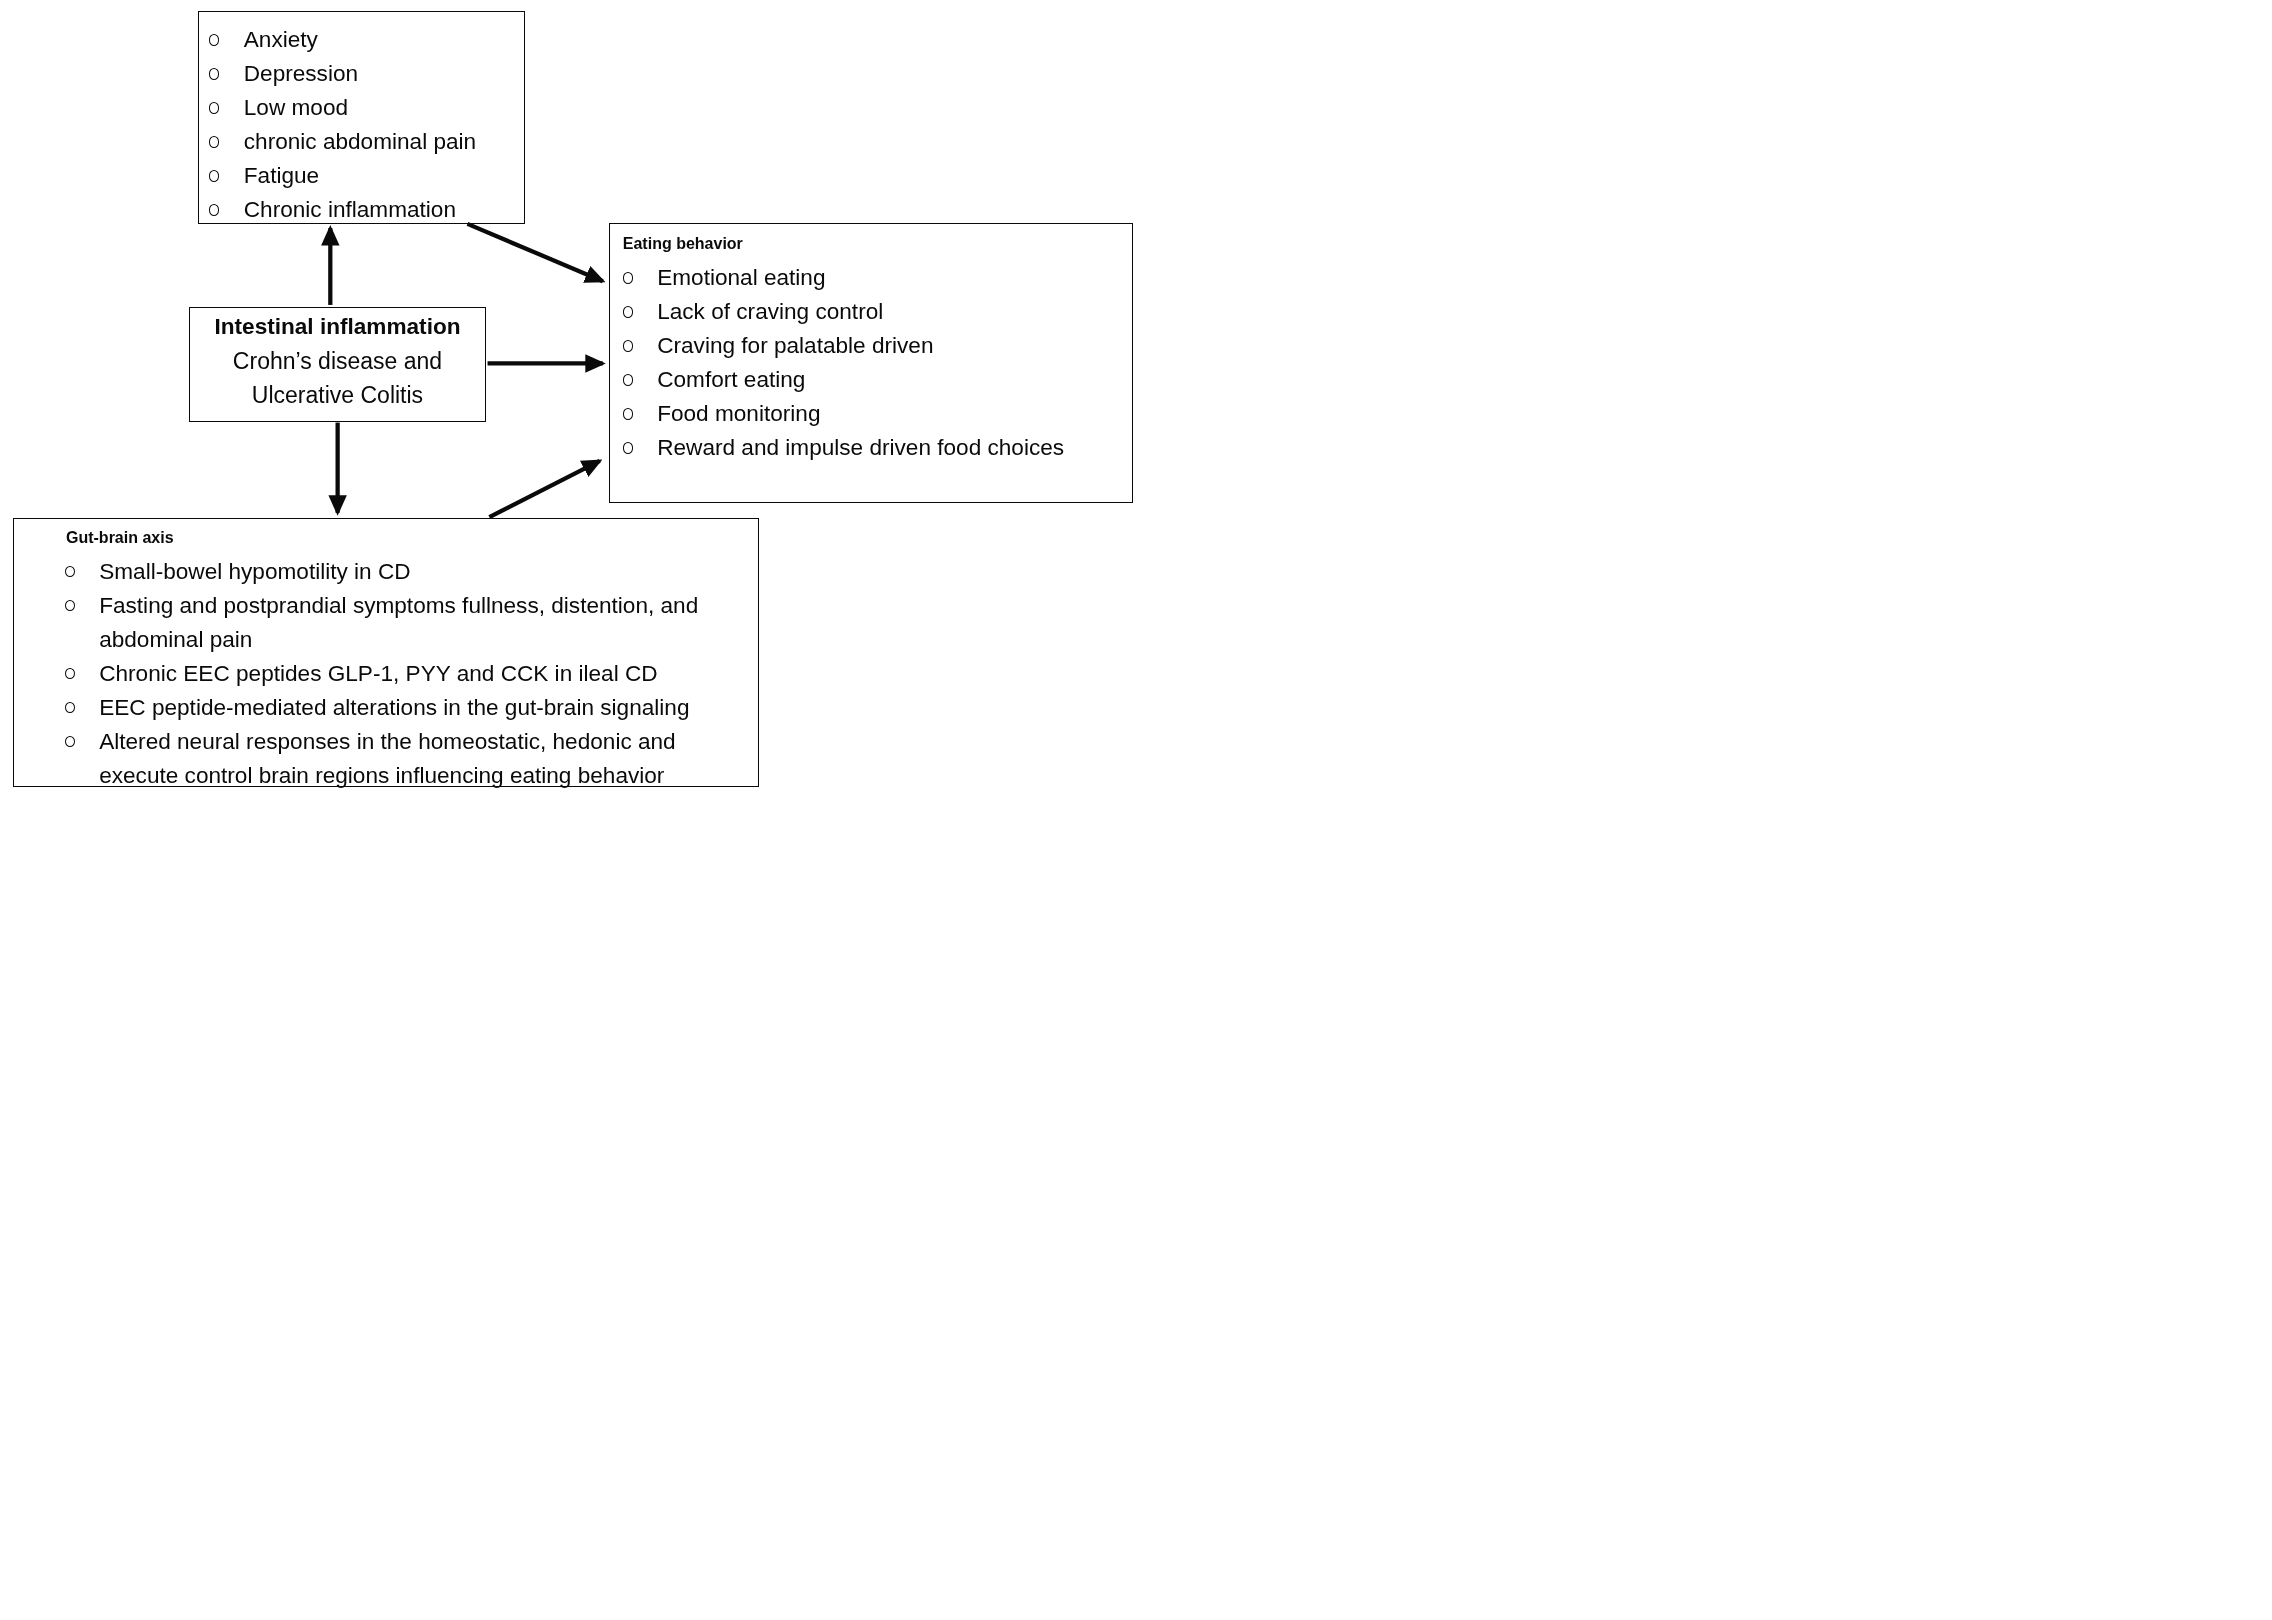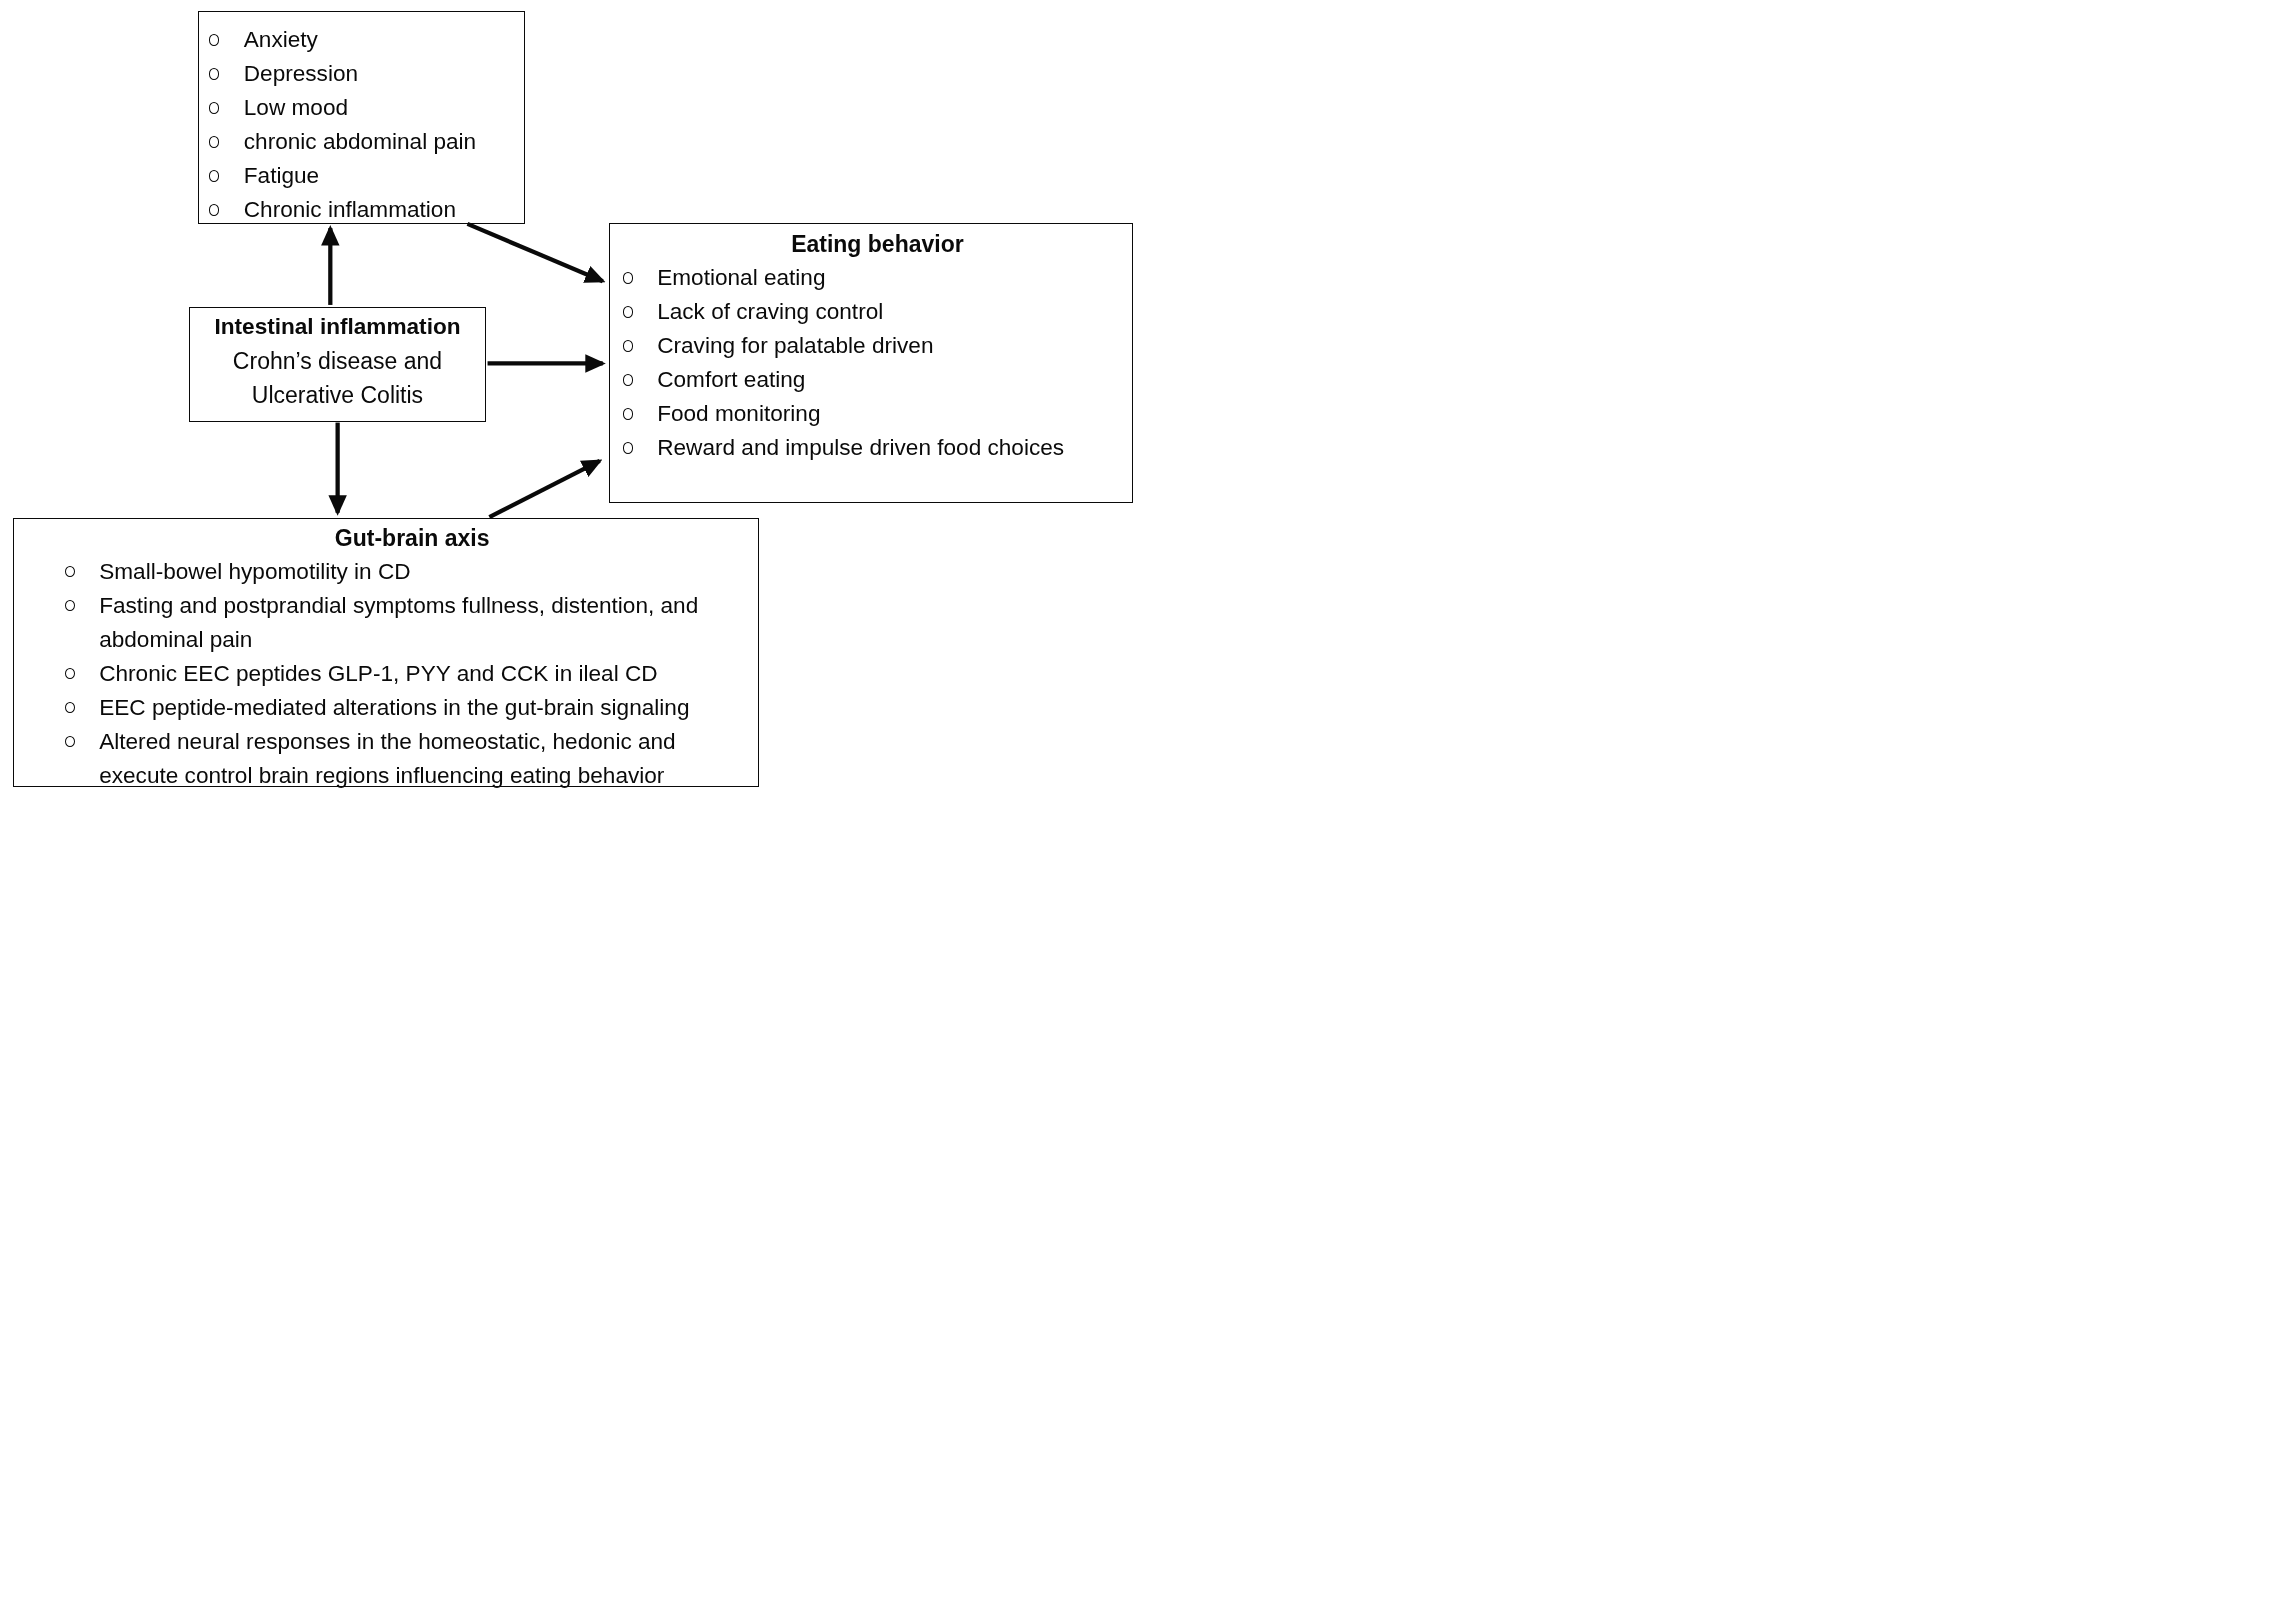--- a/index.html
+++ b/index.html
@@ -23,21 +23,20 @@
     width: 1136px; height: 811px;
     pointer-events: none;
     z-index: 5;
   }
   .box {
     position: absolute;
     background: #ffffff;
     border: 1.8px solid #0a0a0a;
     box-sizing: border-box;
     z-index: 2;
-    text-align: center;
   }
   .box-symptoms {
     left: 198px; top: 11px;
     width: 327px; height: 213px;
     padding-top: 11px;
   }
   .box-intestinal {
     left: 189px; top: 307px;
     width: 297px; height: 115px;
     text-align: center;
@@ -71,21 +70,21 @@
     border-radius: 50%;
     margin-right: 24.4px;
     background: transparent;
   }
   .txt {
     font-size: 22.6px;
     line-height: 1;
     letter-spacing: 0px;
   }
   .box-title {
-    font-size: 23px;
+    font-size: 16px;
     font-weight: 700;
     line-height: 34px;
     white-space: nowrap;
   }
   .box-eating .box-title { padding-left: 12.8px; line-height: 34px; }
   .box-gut    .box-title { padding-left: 14.6px; }
   .m-title {
     font-size: 22.6px;
     font-weight: 700;
     line-height: 34px;

